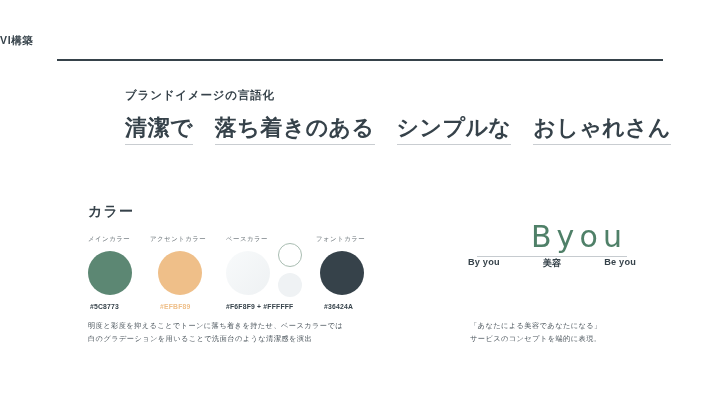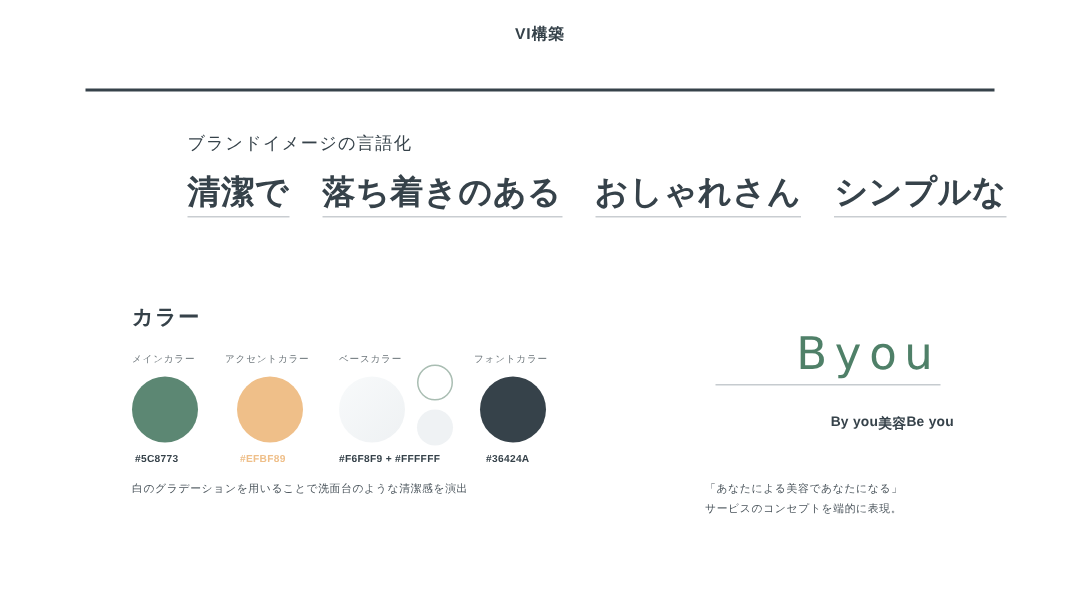--- a/index.html
+++ b/index.html
@@ -17,22 +17,22 @@
   }
   .slide {
     position: absolute;
     inset: 0;
     background: #ffffff;
   }
 
   
   .header {
     position: absolute;
-    left: 0; right: 0; top: 16px;
-    text-align: center;
+    left: 0; right: 0; top: 34px;
+    text-align: left;
   }
   .header-title {
     font-size: 10.5px;
     font-weight: 700;
     letter-spacing: 0.06em;
     color: #36424a;
   }
   .header-rule {
     position: absolute;
     left: 57px;
@@ -44,21 +44,21 @@
 
   
   .brand-block {
     position: absolute;
     left: 125px;
     top: 88px;
     right: 40px;
   }
   .brand-heading {
     font-size: 11.5px;
-    font-weight: 400;
+    font-weight: 700;
     letter-spacing: 0.07em;
     color: #36424a;
     margin-bottom: 12px;
   }
   .brand-words {
     display: flex;
     align-items: center;
     gap: 22px;
     white-space: nowrap;
   }
@@ -182,24 +182,24 @@
     line-height: 1.05;
   }
   .logo-underline {
     margin-top: 3px;
     height: 1px;
     background: #c6cbcf;
     width: 150px;
   }
   .logo-meanings {
     display: flex;
-    justify-content: flex-end;
+    justify-content: space-between;
     width: 168px;
     margin-left: 13px;
-    margin-top: 19px;
+    margin-top: 0;
   }
   .meaning {
     font-size: 9.2px;
     font-weight: 700;
     letter-spacing: 0.02em;
     color: #36424a;
     white-space: nowrap;
   }
 
   
@@ -222,22 +222,22 @@
   <div class="header">
     <div class="header-title">VI構築</div>
   </div>
   <div class="header-rule"></div>
 
   <div class="brand-block">
     <div class="brand-heading">ブランドイメージの言語化</div>
     <div class="brand-words">
       <span class="brand-word">清潔で</span>
       <span class="brand-word">落ち着きのある</span>
+      <span class="brand-word">シンプルな</span>
       <span class="brand-word">おしゃれさん</span>
-      <span class="brand-word">シンプルな</span>
     </div>
   </div>
 
 
   <div class="color-section">
     <div class="sec-heading">カラー</div>
 
     <div class="swatch-row">
 
       <div class="swatch-label" style="left:0px;">メインカラー</div>
@@ -279,20 +279,21 @@
       <div class="logo-underline"></div>
     </div>
     <div class="logo-meanings">
       <span class="meaning">By you</span>
       <span class="meaning">美容</span>
       <span class="meaning">Be you</span>
     </div>
   </div>
 
   <div class="note note-left">
+    <div>明度と彩度を抑えることでトーンに落ち着きを持たせ、ベースカラーでは</div>
     <div>白のグラデーションを用いることで洗面台のような清潔感を演出</div>
   </div>
 
   <div class="note note-right">
     <div>「あなたによる美容であなたになる」</div>
     <div>サービスのコンセプトを端的に表現。</div>
   </div>
 
 </div>
 

